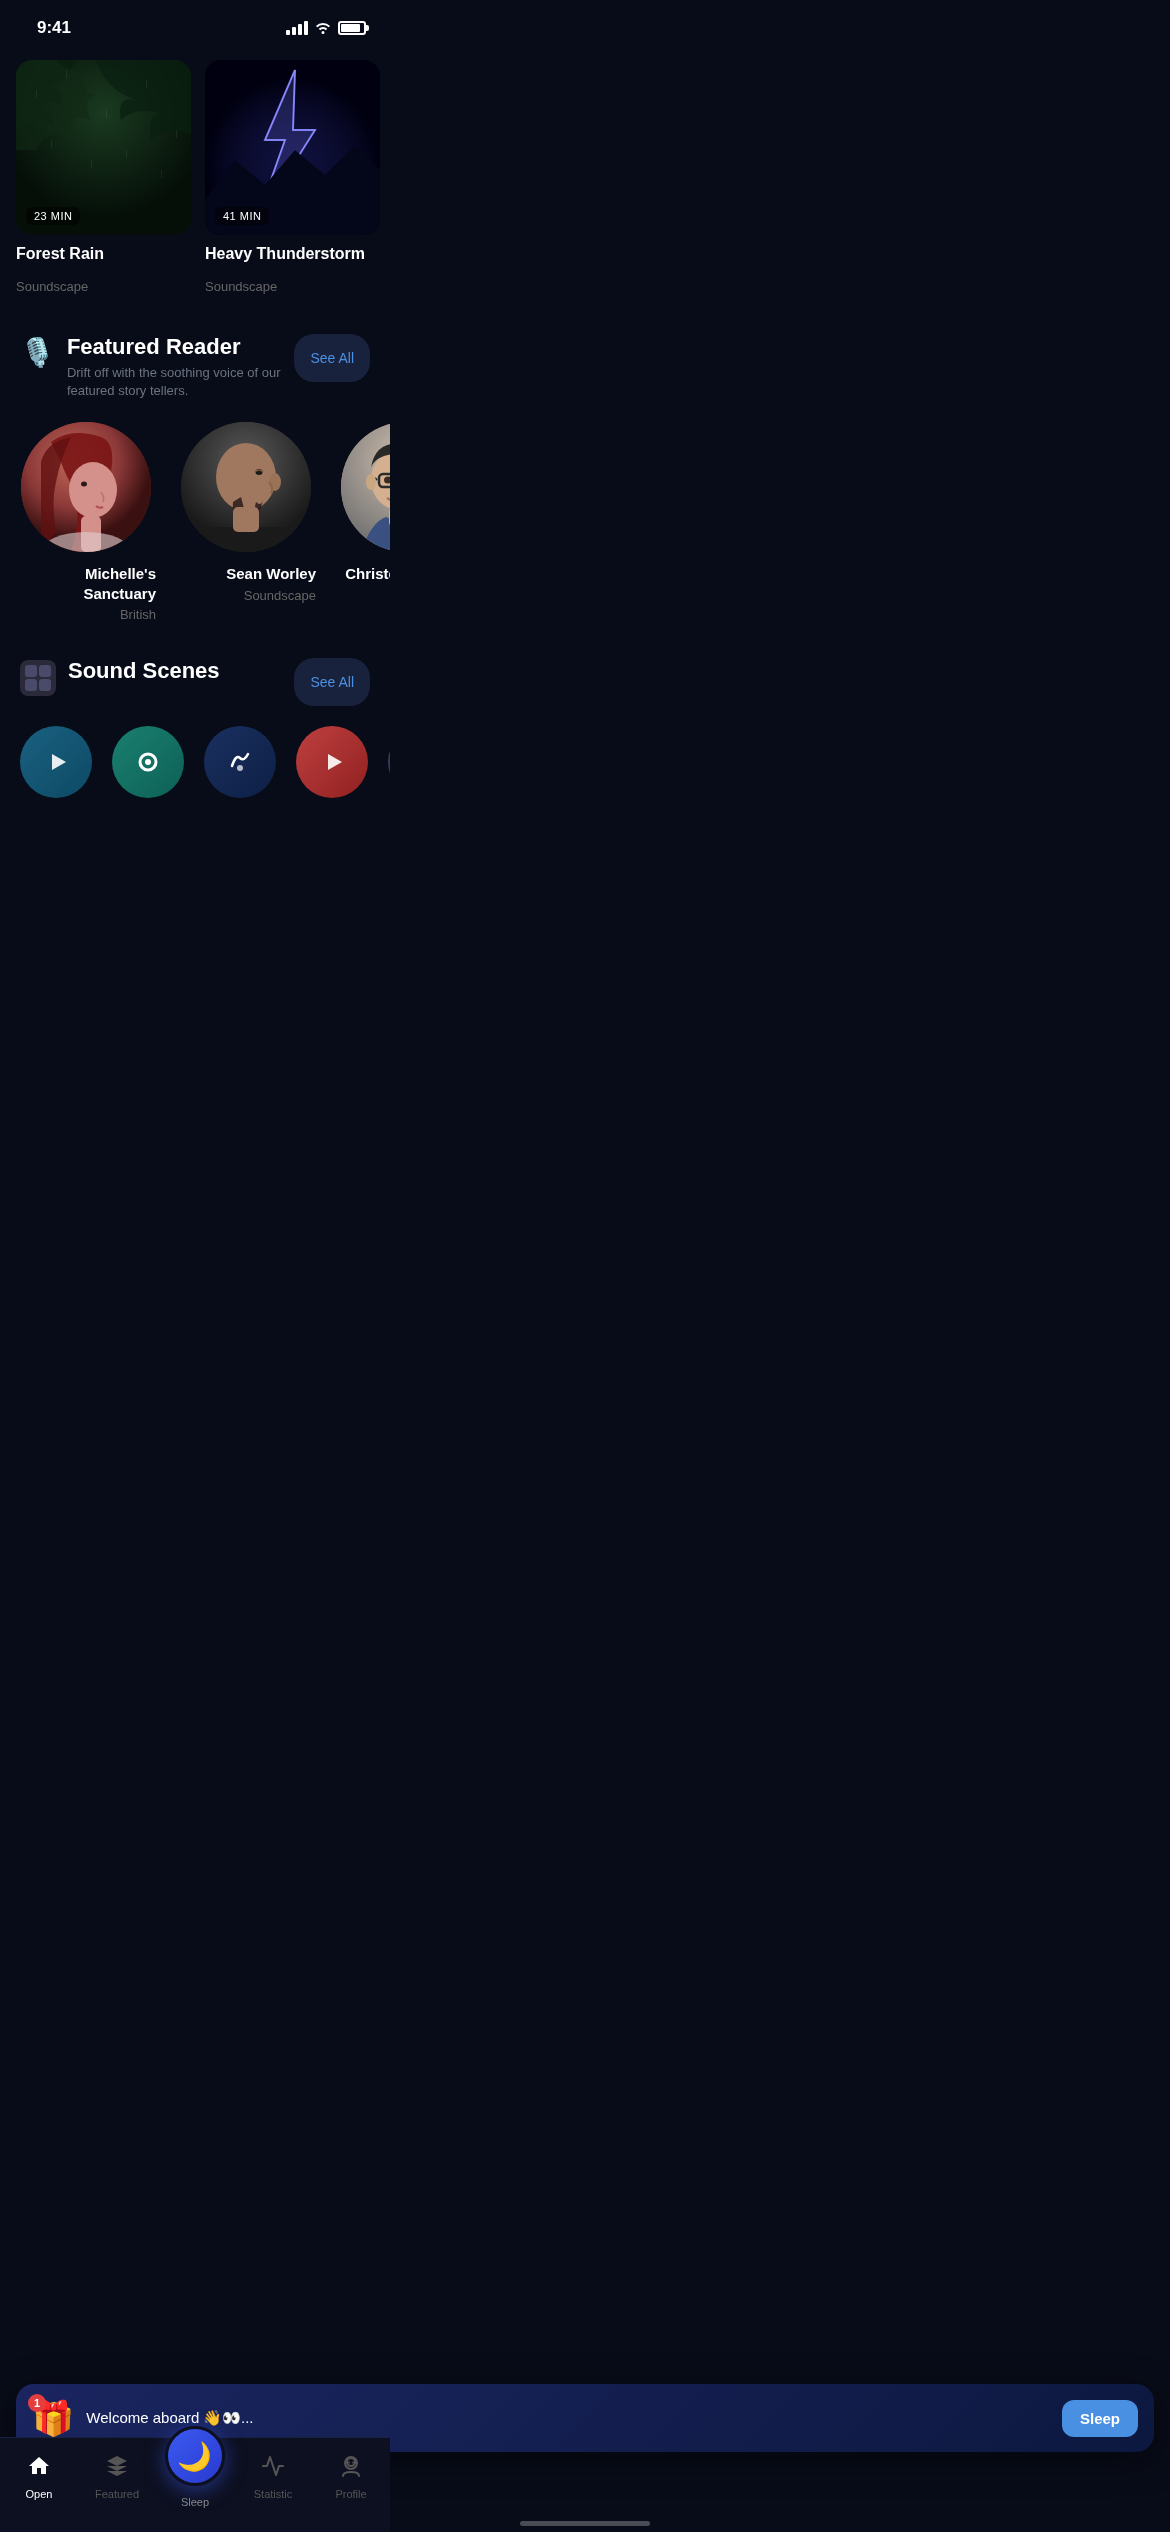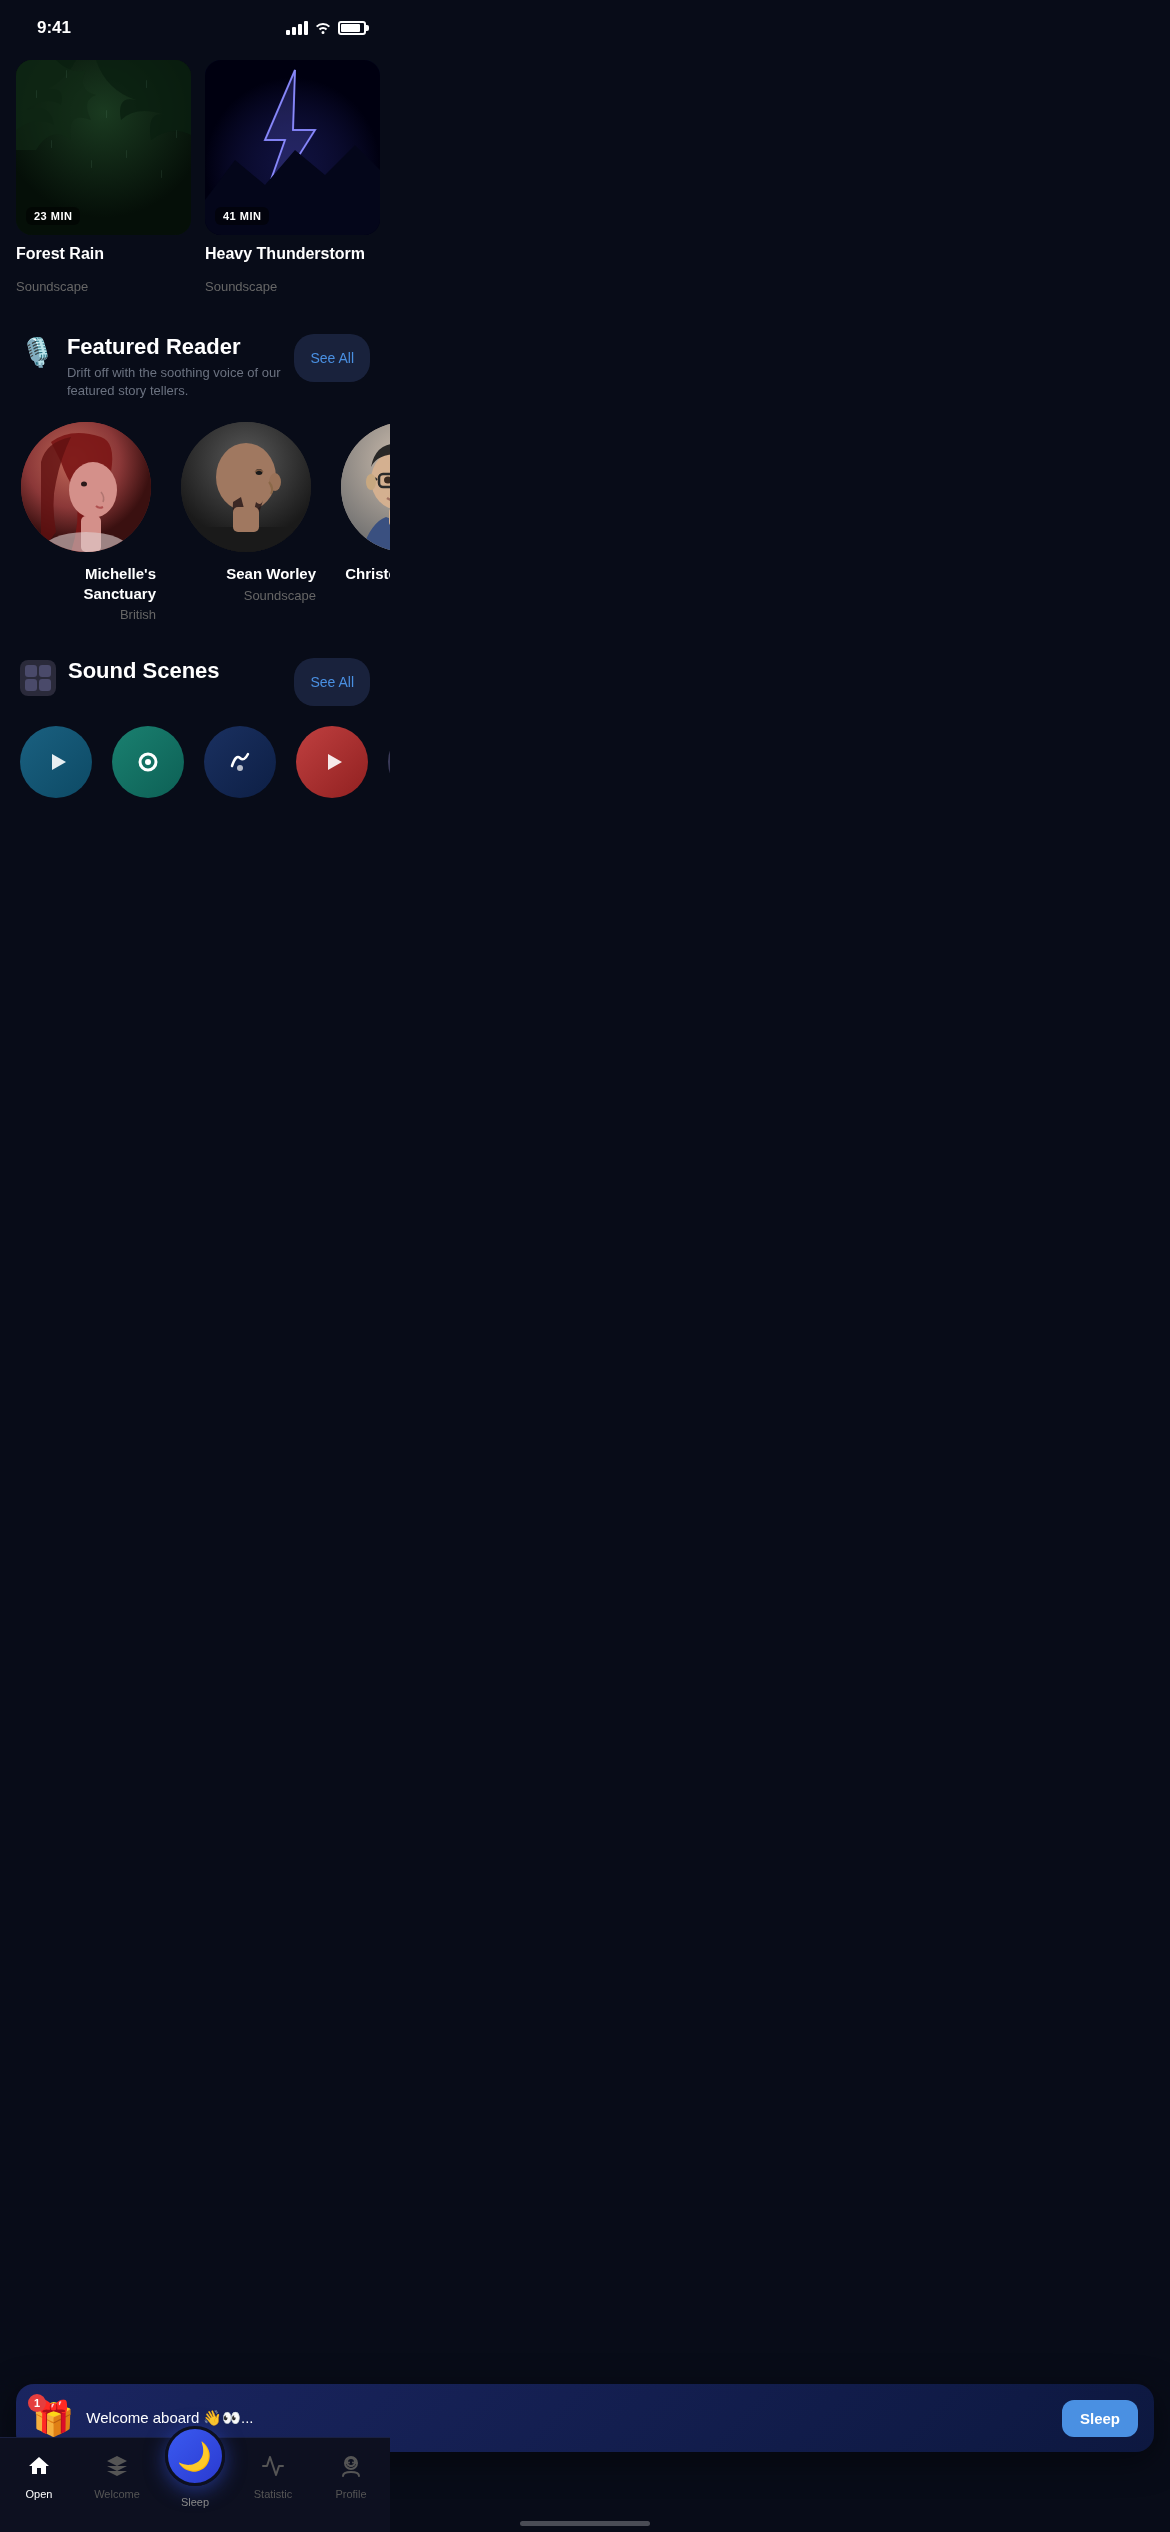--- a/index.html
+++ b/index.html
@@ -99,21 +99,21 @@
       overflow: hidden;
       margin-bottom: 10px;
     }
     .sound-card-image .duration-badge {
       position: absolute;
       bottom: 10px;
       left: 10px;
       background: rgba(0,0,0,0.5);
       color: #fff;
       font-size: 11px;
-      font-weight: 700;
+      font-weight: 400;
       padding: 3px 8px;
       border-radius: 6px;
       letter-spacing: 0.5px;
     }
     .card-forest {
       background: linear-gradient(160deg, #1a3a2a 0%, #0d2215 40%, #0a1810 100%);
       position: relative;
     }
     .card-forest::before {
       content: '';
@@ -684,21 +684,21 @@
     </span>
     <span class="tab-label active">Open</span>
   </div>
 
   <div class="tab-item">
     <span class="tab-icon">
       <svg width="24" height="24" viewBox="0 0 24 24" fill="#555">
         <path d="M12 2L2 7l10 5 10-5-10-5zM2 17l10 5 10-5M2 12l10 5 10-5"></path>
       </svg>
     </span>
-    <span class="tab-label">Welcome</span>
+    <span class="tab-label">Featured</span>
   </div>
 
   <div class="tab-item">
     <div class="tab-sleep-btn">
       <span style="font-size:28px;">🌙</span>
     </div>
     <span class="tab-label" style="color:#888; margin-top:6px;">Sleep</span>
   </div>
 
   <div class="tab-item">

